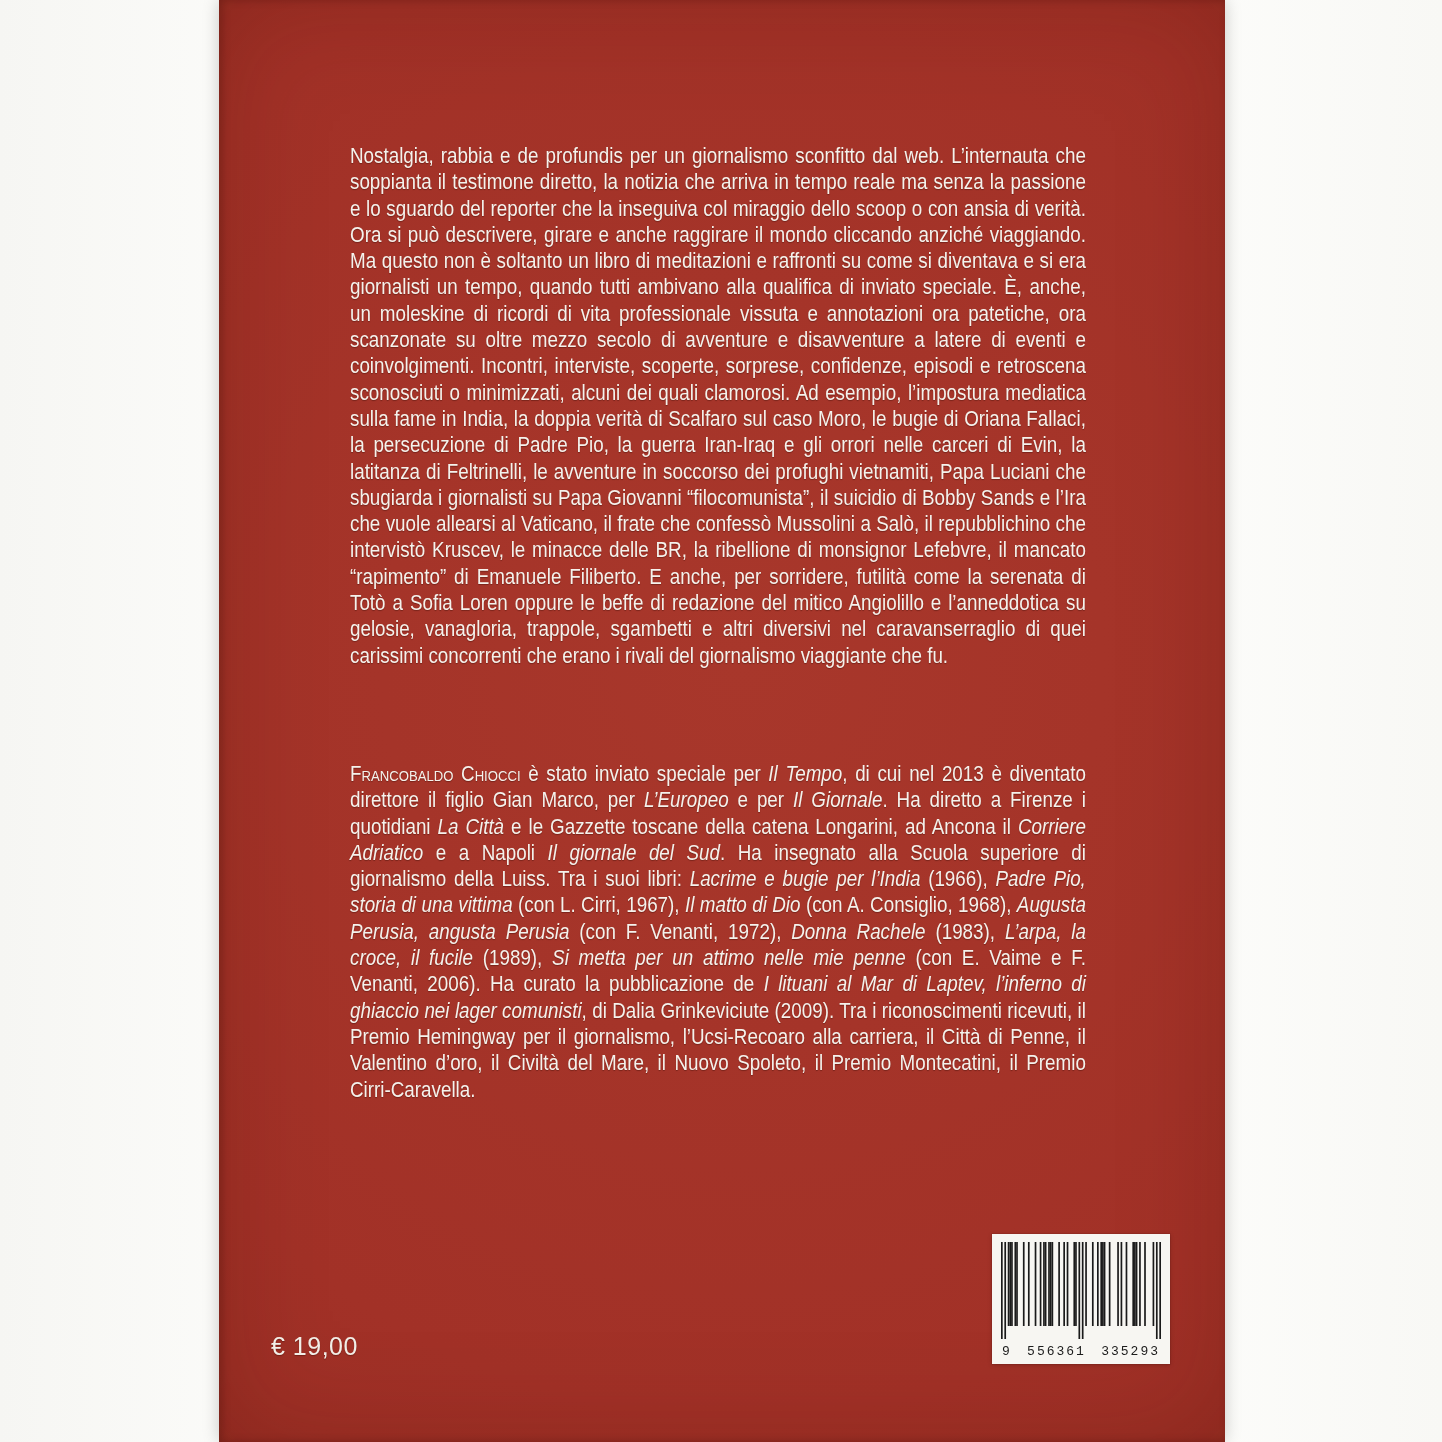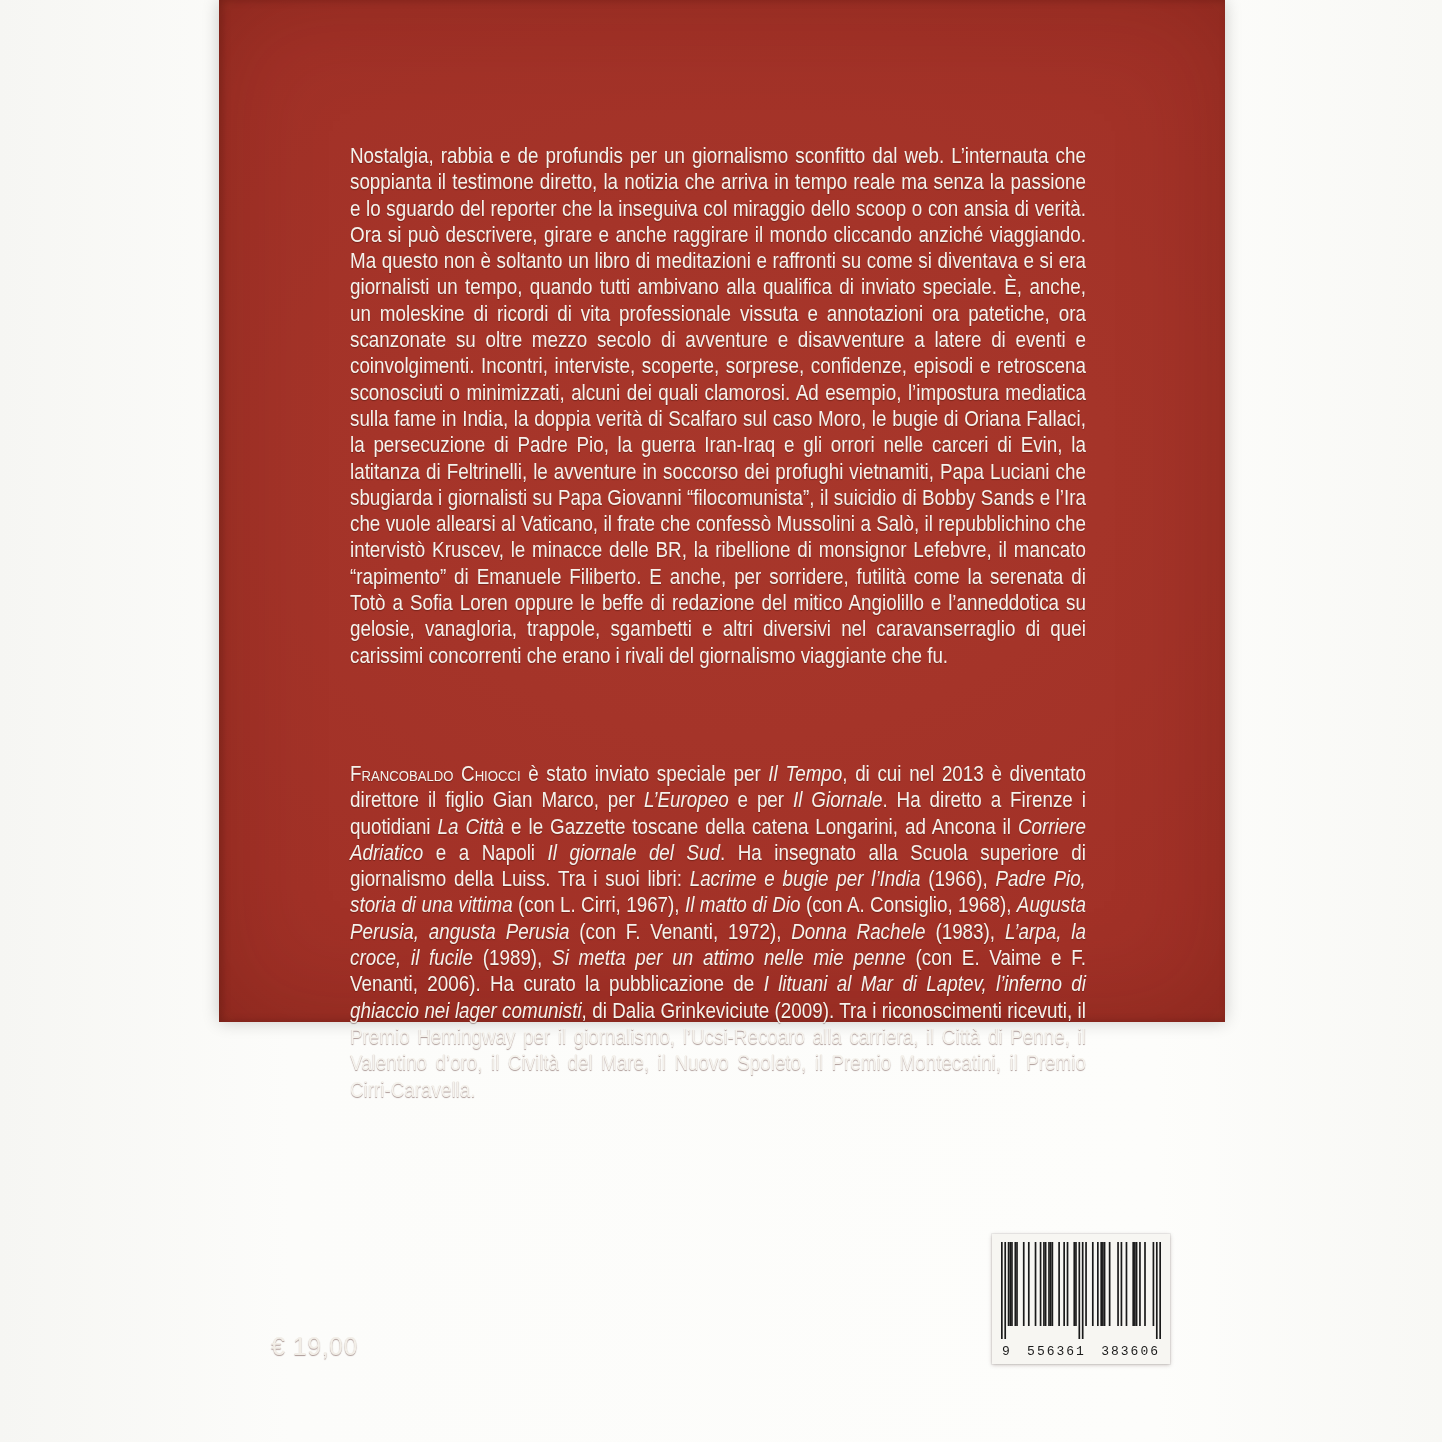--- a/index.html
+++ b/index.html
@@ -7,21 +7,21 @@
     width:1442px;height:1442px;
     background:#FAFAF7;
     font-family:"Liberation Sans","DejaVu Sans",sans-serif;
     overflow:hidden;
   }
   .page{
     position:relative;width:1442px;height:1442px;
     background:linear-gradient(to right,#F6F6F3 0%,#FCFCFA 20%,#FDFDFB 80%,#F8F8F5 100%);
   }
   .cover{
-    position:absolute;left:219px;top:0;width:1006px;height:1022px;
+    position:absolute;left:219px;top:0;width:1006px;height:1442px;
     background:radial-gradient(130% 95% at 52% 46%, #A8372B 0%, #A23127 55%, #962D23 92%, #8D2A21 100%);
     box-shadow:0 0 16px rgba(0,0,0,0.20), inset 0 0 110px rgba(70,12,6,0.22), inset 3px 0 8px rgba(40,8,4,0.25);
     color:#F5F2EC;
   }
   .text-block{
     position:absolute;left:131px;width:841px;
     transform:scaleX(0.875);transform-origin:left top;
     text-align:justify;
     font-size:21.5px;line-height:26.3px;
     color:#F5F2EC;
@@ -105,18 +105,18 @@
           <rect x="80" y="0" width="1" height="84" fill="#1A1A1A"></rect>
           <rect x="82" y="0" width="1" height="84" fill="#1A1A1A"></rect>
           <rect x="85" y="0" width="1" height="84" fill="#1A1A1A"></rect>
           <rect x="90" y="0" width="1" height="84" fill="#1A1A1A"></rect>
           <rect x="92" y="0" width="1" height="97" fill="#1A1A1A"></rect>
           <rect x="94" y="0" width="1" height="97" fill="#1A1A1A"></rect>
         </svg>
       <div class="barcode-digits">
         <span>9</span>
         <span>556361</span>
-        <span>383606</span>
+        <span>335293</span>
       </div>
     </div>
 
   </div>
 </div>
 
 </body></html>

